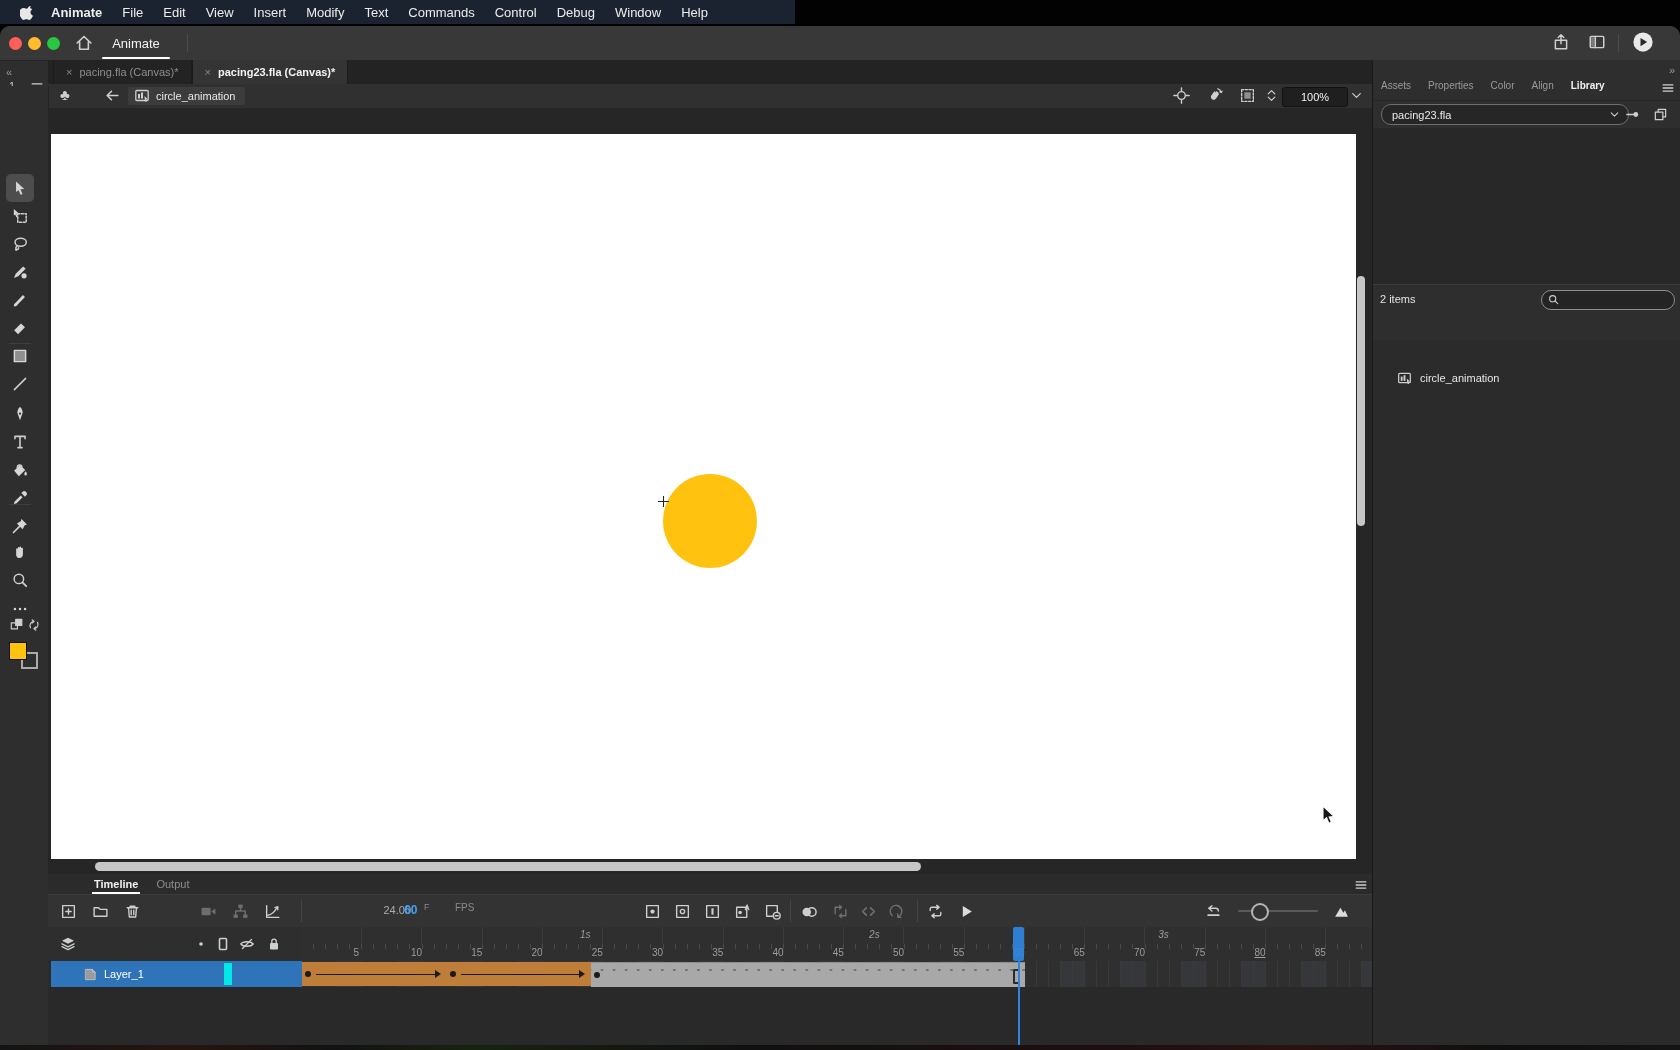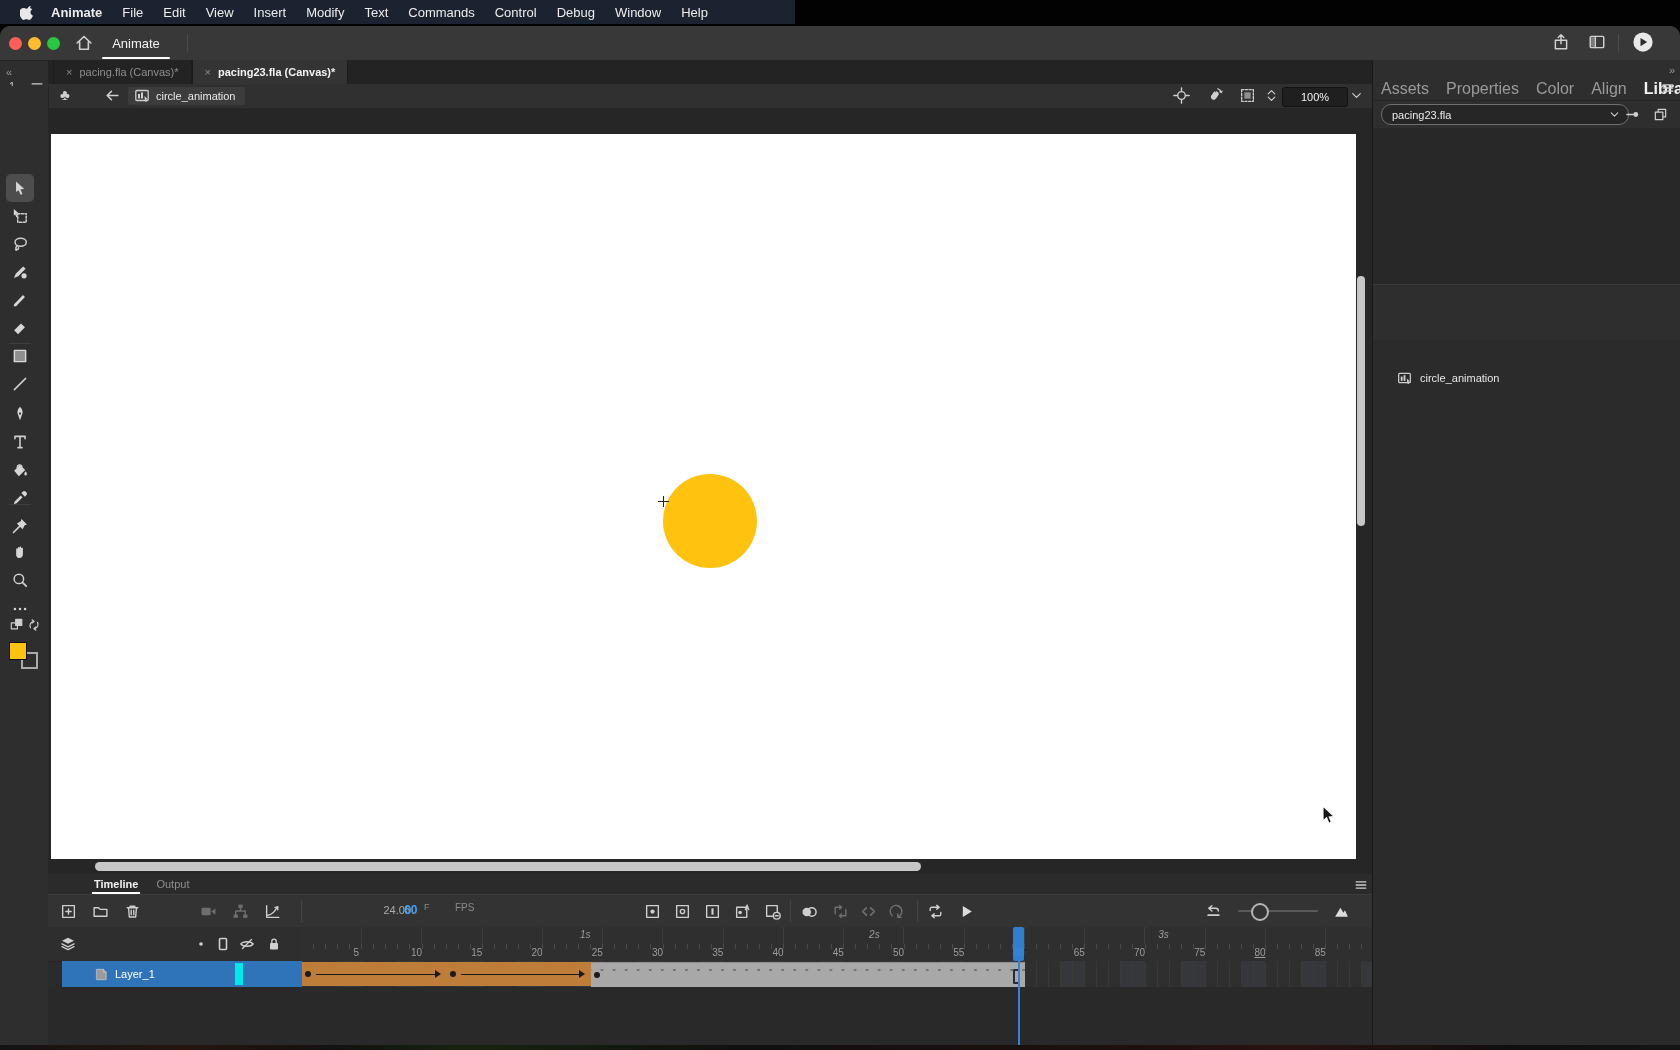--- a/index.html
+++ b/index.html
@@ -85,21 +85,21 @@
   .lh-ic{position:absolute;width:16px;height:16px;top:9px;}
   #ruler{position:absolute;left:254px;top:53px;width:1070px;height:34px;background:#2f2f2f;border-bottom:1px solid #242424;overflow:hidden;}
   #ruler-top{position:absolute;left:0;top:0;width:100%;height:17px;
     background:repeating-linear-gradient(90deg,transparent 0 59.25px,#3c3c3c 59.25px 60.25px);}
   #ruler-bot{position:absolute;left:0;top:17px;width:100%;height:17px;}
   #ruler-ticks{position:absolute;left:0;top:0;width:100%;height:5px;
     background:repeating-linear-gradient(90deg,transparent 0 11.05px,#4a4a4a 11.05px 12.05px);}
   .ruler-num{position:absolute;top:3px;transform:translateX(-50%);font-size:10px;color:#9c9c9c;}
   .ruler-sec{position:absolute;top:2px;transform:translateX(-50%);font-size:10px;color:#9c9c9c;font-style:italic;}
   
-  #layer-row{position:absolute;left:14px;top:87px;width:254px;height:26px;background:#2f74b8;display:flex;align-items:center;}
+  #layer-row{position:absolute;left:3px;top:87px;width:254px;height:26px;background:#2f74b8;display:flex;align-items:center;}
   #layer-row .pg{margin-left:32px;width:15px;height:15px;}
   #layer-name{margin-left:6px;color:#fff;font-size:11px;}
   #layer-highlight{position:absolute;left:173px;top:2px;width:8px;height:22px;}
   
   #frames{position:absolute;left:254px;top:87px;width:1070px;height:26px;
     background:repeating-linear-gradient(90deg,transparent 0 11.05px,rgba(60,60,60,.8) 11.05px 12.05px),
                repeating-linear-gradient(90deg,#2f2f2f 0 36.15px,#35373a 36.15px 60.25px);
     border-bottom:1px solid #242424;overflow:hidden;}
   .span{position:absolute;top:1px;height:24px;}
   .span.tween{background:#be7d39;}
@@ -112,21 +112,21 @@
     border-top:4px solid transparent;border-bottom:4px solid transparent;}
   .endm{position:absolute;right:5px;top:6px;width:3px;height:11px;border:2px solid #2c2c2c;border-radius:1px;}
   #frames-below{position:absolute;left:0;top:113px;width:1324px;height:71px;background:#292929;}
   
   #playhead-marker{position:absolute;top:53px;width:11px;height:34px;background:rgba(47,134,224,.92);border-radius:2px;}
   #playhead-line{position:absolute;top:87px;width:2px;height:97px;background:#2f86e0;}
   
   #library{position:absolute;left:1372px;top:34px;width:308px;height:1010px;background:#2e2e2e;border-left:1px solid #191919;}
   #panel-expander{position:absolute;left:296px;top:4px;color:#9a9a9a;font-size:11px;letter-spacing:-1px;}
   #panel-tabs{position:absolute;left:8px;top:20px;display:flex;gap:17px;}
-  .panel-tab{font-size:16px;color:#9a9a9a;text-align:center;}
+  .panel-tab{font-size:10px;color:#9a9a9a;text-align:center;}
   .panel-tab.active{color:#f2f2f2;font-weight:bold;}
   #panel-menu{position:absolute;left:288px;top:21px;width:14px;height:14px;}
   #lib-doc-row{position:absolute;left:0;top:40px;width:308px;height:28px;border-top:1px solid #262626;}
   #lib-doc-select{position:absolute;left:8px;top:3px;width:236px;height:19px;border:1px solid #6f6f6f;border-radius:10px;
     background:#262626;color:#e9e9e9;font-size:11px;display:flex;align-items:center;padding-left:10px;}
   #lib-doc-chevron{position:absolute;right:7px;top:3px;width:13px;height:13px;}
   #lib-pin{position:absolute;left:252px;top:6px;width:15px;height:15px;}
   #lib-panels{position:absolute;left:280px;top:6px;width:15px;height:15px;}
   #lib-preview{position:absolute;left:0;top:68px;width:308px;height:156px;background:#282828;border-bottom:1px solid #3a3a3a;}
   #lib-count-row{position:absolute;left:0;top:224px;width:308px;height:32px;}
@@ -705,20 +705,31 @@
         <span id="lib-panels">
             <svg width="15" height="15" viewBox="0 0 16 16" fill="none" stroke="#cfcfcf" stroke-width="1.3" stroke-linecap="round" stroke-linejoin="round">
               <rect x="5.5" y="2.5" width="8" height="8"></rect>
               <rect x="2.5" y="5.5" width="8" height="8" fill="#2e2e2e"></rect>
             </svg>
           </span>
       </div>
 
       <div id="lib-preview"></div>
 
+      <div id="lib-count-row">
+        <span id="lib-count">2 items</span>
+        <div id="lib-search">
+          <span class="mag">
+              <svg width="13" height="13" viewBox="0 0 16 16" fill="none" stroke="#cfcfcf" stroke-width="1.3" stroke-linecap="round" stroke-linejoin="round">
+                <circle cx="7" cy="7" r="3.8"></circle>
+                <path d="M9.8 9.8 L13.2 13.2"></path>
+              </svg>
+            </span>
+        </div>
+      </div>
 
 
       <div id="lib-rows">
           <div class="lib-row" style="top: 26px;">
             <span class="ric">
               <svg width="15" height="15" viewBox="0 0 16 16" fill="none" stroke="#cfcfcf" stroke-width="1.3" stroke-linecap="round" stroke-linejoin="round">
                 <rect x="1.8" y="2.5" width="12.4" height="10" rx="1"></rect>
                 <rect x="4" y="6" width="2" height="4.5" fill="#cfcfcf" stroke="none"></rect>
                 <rect x="7" y="4.5" width="2" height="6" fill="#cfcfcf" stroke="none"></rect>
                 <path d="M10.5 8 L13.8 11.2 L11.9 11.5 L12.8 13.6 L11.6 14.1 L10.8 12 Z" fill="#cfcfcf" stroke="none"></path>

